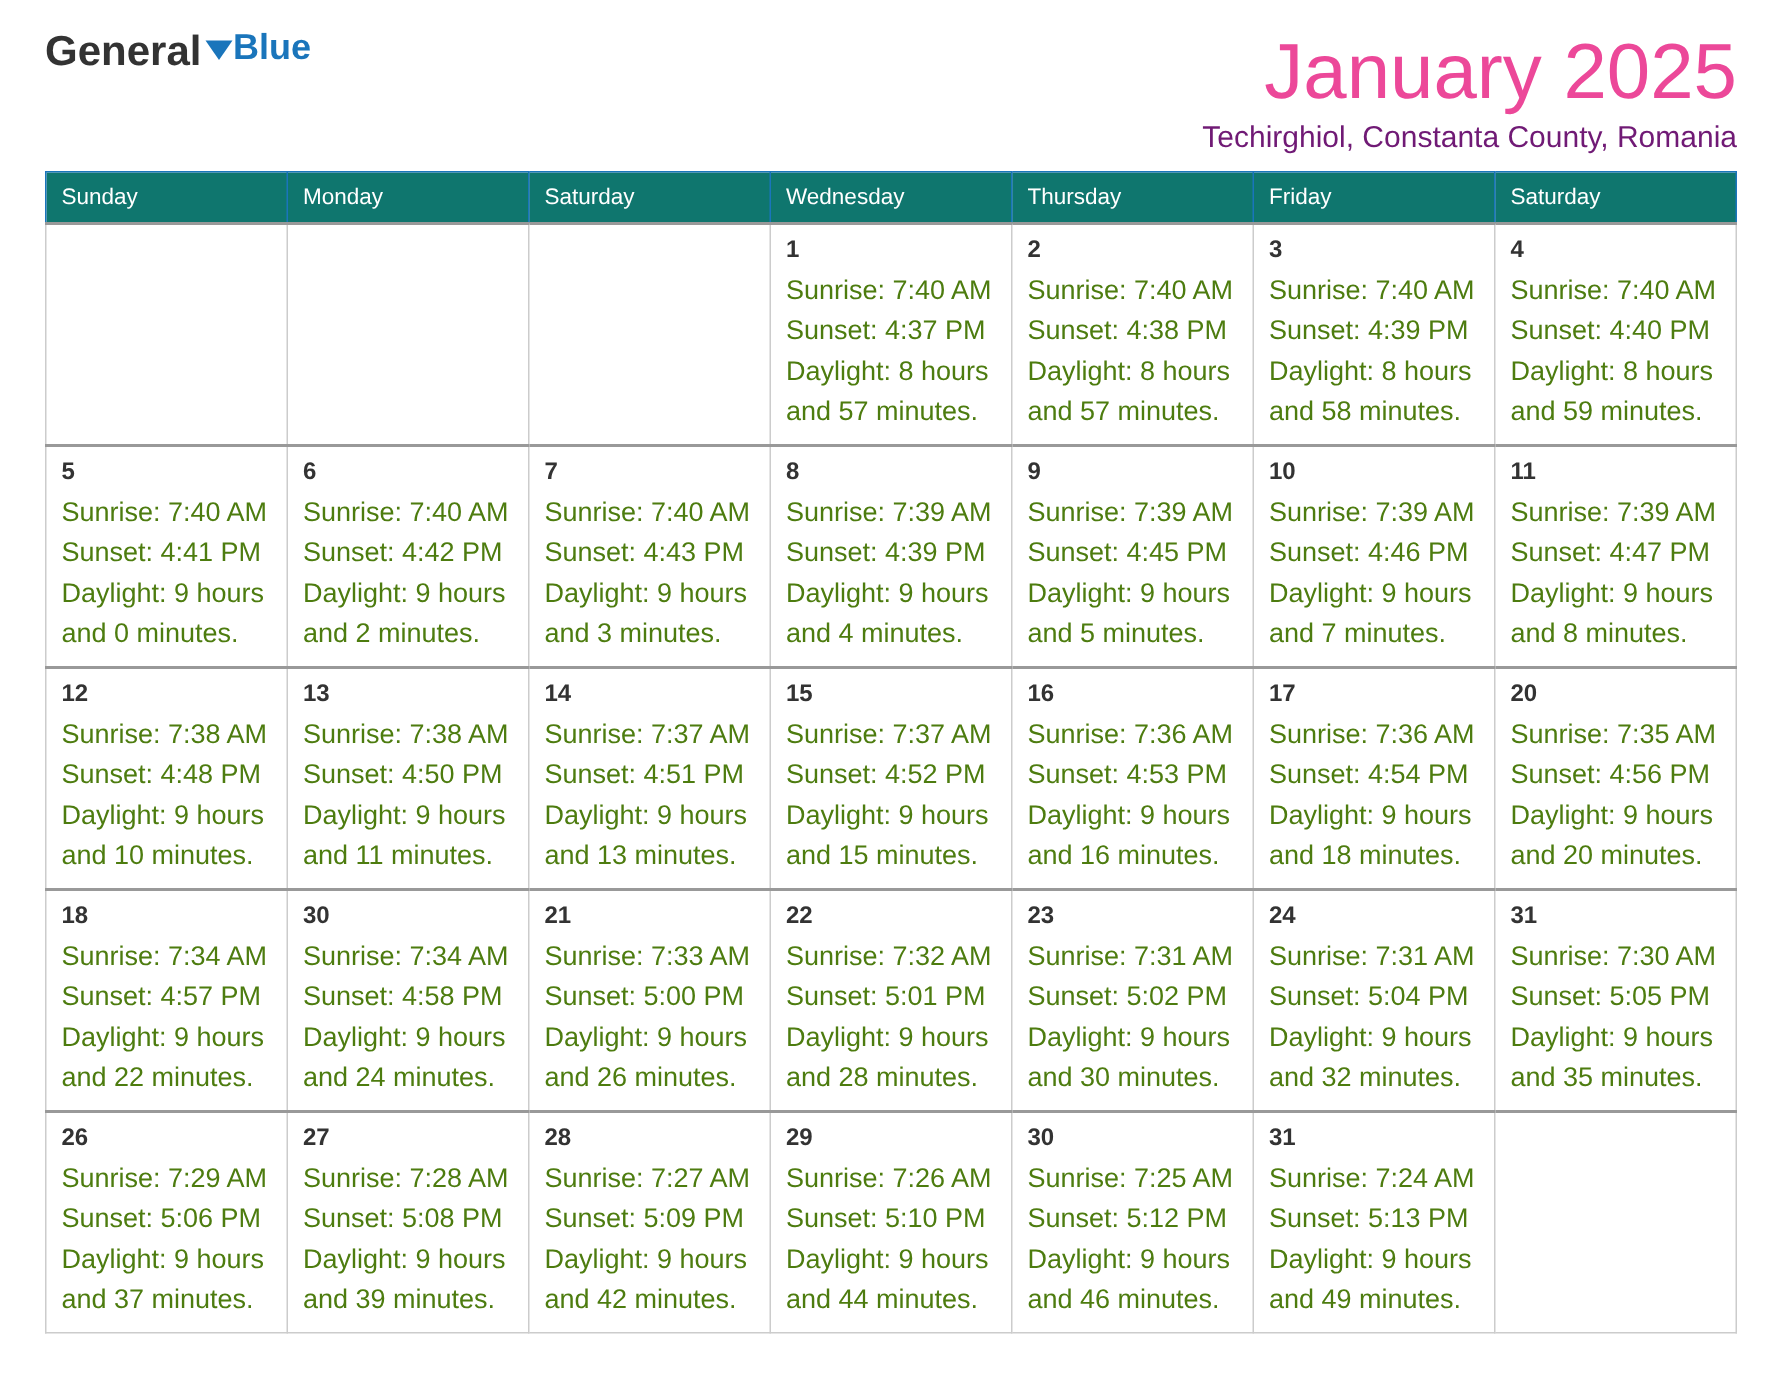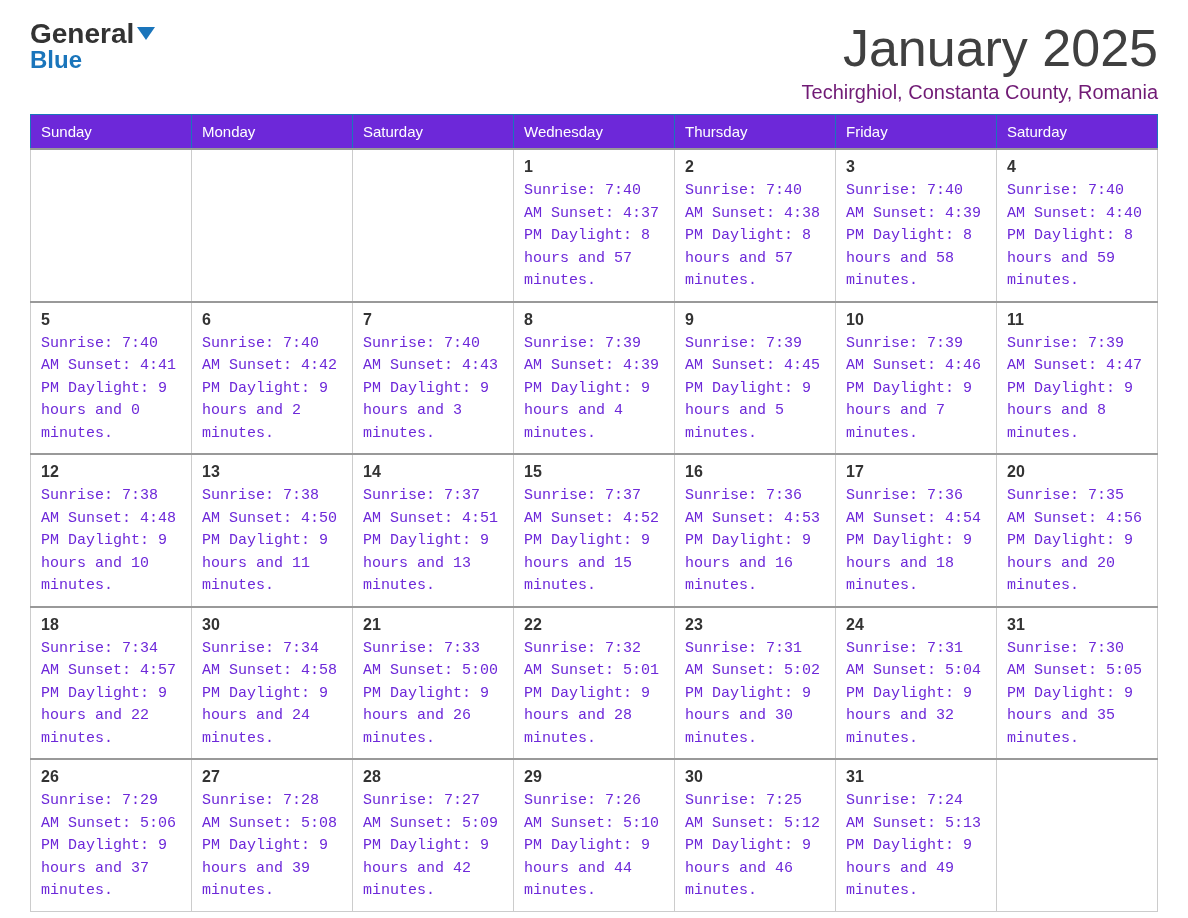--- a/index.html
+++ b/index.html
@@ -11,56 +11,56 @@
       min-height: 918px;
     }
     .header {
       display: flex;
       justify-content: space-between;
       align-items: flex-start;
       margin-bottom: 10px;
     }
     .logo {
       display: flex;
-      flex-direction: column;
+      flex-direction: row;
       align-items: flex-start;
     }
     .logo-text {
       font-size: 28px;
       font-weight: bold;
       color: #333;
       line-height: 1;
     }
     .logo-line2 {
       font-size: 24px;
       font-weight: bold;
       color: #1a75bb;
       margin-top: -2px;
     }
     .title-area {
       text-align: right;
     }
     .month-title {
       font-size: 52px;
       font-weight: normal;
-      color: #404040;
+      color: #ec4899;
       line-height: 1.1;
     }
     .subtitle {
       font-size: 20px;
       color: #701a75;
       margin-top: 4px;
     }
     .calendar {
       width: 100%;
       border-collapse: collapse;
       margin-top: 10px;
     }
     .calendar thead tr th {
-      background-color: #6d28d9;
+      background-color: #0f766e;
       color: #fff;
       font-size: 15px;
       font-weight: normal;
       padding: 8px 10px;
       text-align: left;
       border: 1px solid #1a75bb;
     }
     .calendar tbody tr td {
       border: 1px solid #ccc;
       vertical-align: top;
@@ -71,24 +71,23 @@
       height: 110px;
     }
     .day-number {
       font-size: 16px;
       font-weight: bold;
       color: #333;
       display: block;
       margin-bottom: 4px;
     }
     .day-info {
-      font-size: 15px;
-      color: #6d28d9;
+      font-size: 18px;
+      color: #4d7c0f;
       line-height: 1.5;
-      font-family: Liberation Mono, monospace;
     }
     .calendar tbody tr td.empty {
       background: #fff;
     }
     .calendar tbody tr:not(:last-child) td {
       border-bottom: 1px solid #aaa;
     }
     
     .calendar tbody tr td {
       border-top: 2px solid #999;

